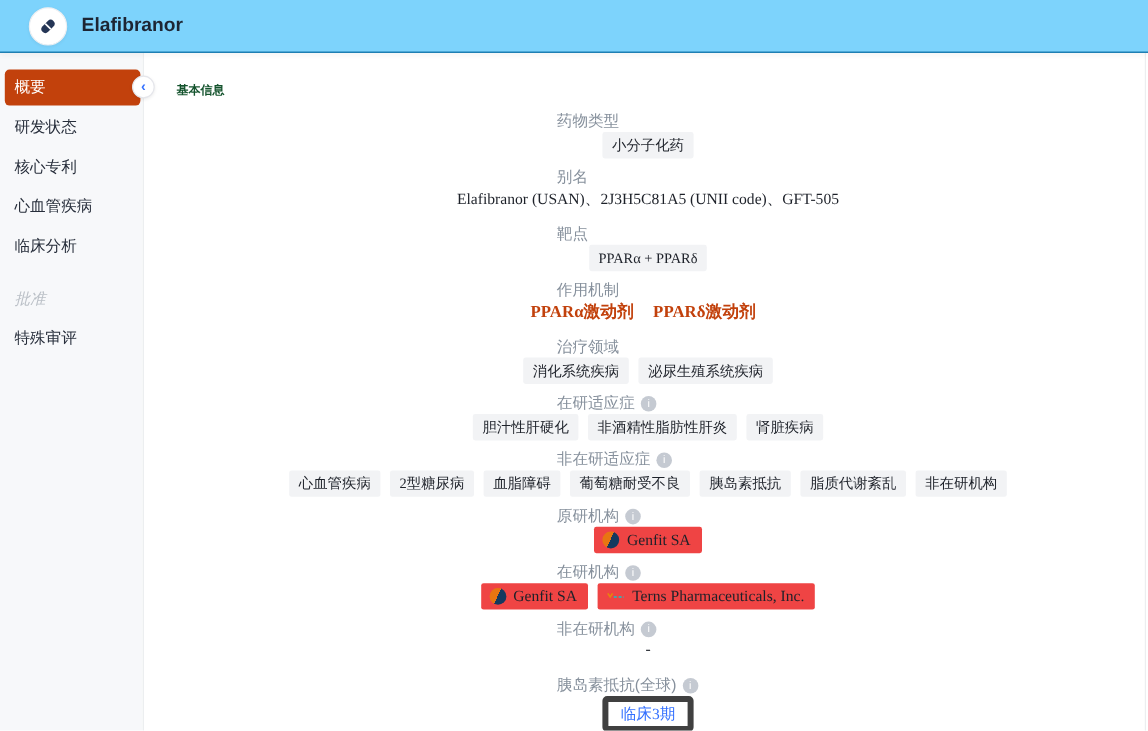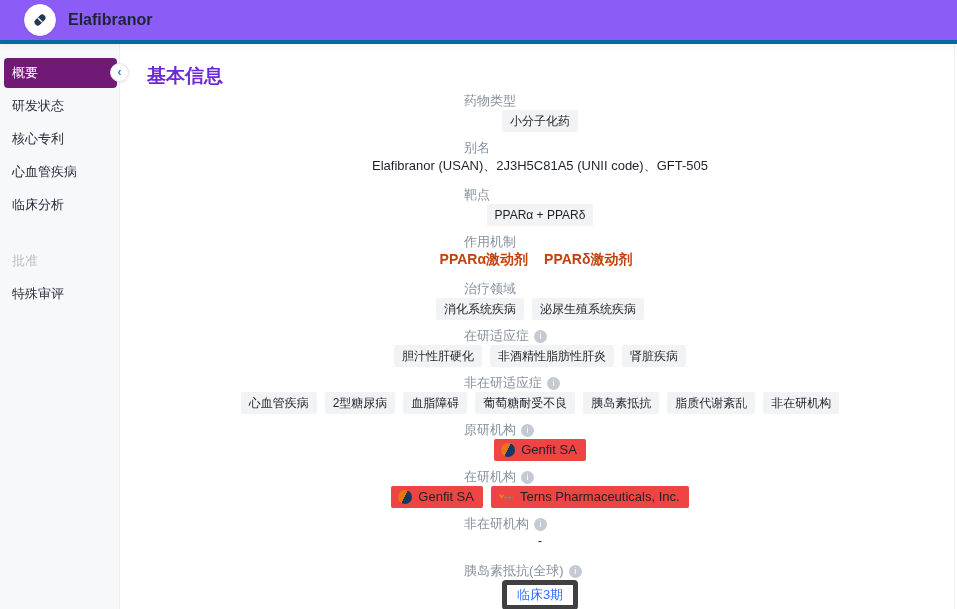--- a/index.html
+++ b/index.html
@@ -2,56 +2,56 @@
 <html><head>
 <meta charset="utf-8">
 <style>
   * { margin:0; padding:0; box-sizing:border-box; }
   html,body { background:#fff; }
   body { font-family:"Liberation Sans","DejaVu Sans",sans-serif; }
   .app { position:relative; width:957px; height:609px; background:#fff; overflow:hidden; }
 
   
   .header { height:44px; display:flex; align-items:center; padding:0 24px;
-            background:#8b5cf6; border-bottom:4px solid #0369a1;
+            background:#7dd3fc; border-bottom:1px solid #0369a1;
             box-shadow:0 2px 5px rgba(31,35,41,.05); position:relative; z-index:3; }
   .pill-circle { width:32px; height:32px; border-radius:50%; border:1px solid #edeff2;
                  background:#fff; display:flex; align-items:center; justify-content:center;
                  margin-right:12px; box-shadow:0 1px 3px rgba(0,0,0,.06); }
   .app-title { font-size:16px; font-weight:bold; color:#1d2533; }
 
   
   .body-wrap { display:flex; height:565px; position:relative; }
   .sidebar { width:119px; flex:none; background:#f7f8fa; padding-top:14px; }
   .nav-item { height:30px; line-height:30px; margin:0 2px 3px 4px; padding-left:8px;
               font-size:13px; color:#272e3b; border-radius:4px; cursor:pointer;
               white-space:nowrap; overflow:hidden; }
-  .nav-item.active { background:#701a75; color:#fff; }
-  .nav-item.disabled { color:#bbc0c7; margin-top:26px; cursor:default; }
+  .nav-item.active { background:#c2410c; color:#fff; }
+  .nav-item.disabled { color:#bbc0c7; margin-top:14px; cursor:default;font-style:italic; }
 
   .content { flex:1; position:relative; background:#fff; border-left:1px solid #eceef0;
              padding:20px 24px 0 27px; }
   .edge-line { position:absolute; right:2px; top:44px; bottom:0; width:1px; background:#eceef0; }
 
   .collapse-btn { position:absolute; left:-10px; top:19px; width:19px; height:19px;
                   border-radius:50%; background:#fff; border:1px solid #e5e6eb;
                   box-shadow:0 1px 3px rgba(0,0,0,.08); color:#3370ff; font-size:12px;
                   font-weight:bold; display:flex; align-items:center; justify-content:center;
                   cursor:pointer; line-height:1; padding-bottom:1px; }
-  .section-title { margin-top:4px; font-size:19px; line-height:16px; font-weight:bold; color:#6d28d9; }
+  .section-title { margin-top:4px; font-size:10px; line-height:16px; font-weight:bold; color:#14532d; }
 
   
   .rows { margin-top:8px; }
   .row { display:flex; align-items:center; height:47px;flex-direction:column; }
   .row-label { width:152px; flex:none; font-size:13px; color:#86909c;
                display:flex; align-items:center; }
   .info-icon { width:13px; height:13px; border-radius:50%; background:#c5cad2; color:#fff;
                font-size:9px; line-height:1; display:inline-flex; align-items:center;
                justify-content:center; margin-left:5px; cursor:pointer; font-style:normal; }
-  .row-value { display:flex; align-items:flex-end; flex-wrap:wrap; gap:8px; }
+  .row-value { display:flex; align-items:flex-end; flex-wrap:wrap; gap:8px;font-family:Liberation Serif, serif; }
   .tag { background:#f2f3f5; color:#1d2129; font-size:12px; line-height:14px;
          padding:4px 8px; border-radius:2px; white-space:nowrap; cursor:pointer; }
   .org-tag { background:#ef4444; color:#1d2129; font-size:13px; line-height:16px;
              padding:3px 9px 3px 7px; border-radius:2px; display:inline-flex;
              align-items:center; gap:6px; white-space:nowrap; cursor:pointer; }
   .value-text { font-size:13px; color:#1d2129; }
   .mech { font-size:14px; font-weight:bold; color:#c2410c; margin-right:8px; }
   .badge { border:5px solid #404040; color:#3370ff; background:#fff; font-size:13px;
            line-height:16px; padding:2px 10px; border-radius:4px; font-weight:500;
            cursor:pointer; }

